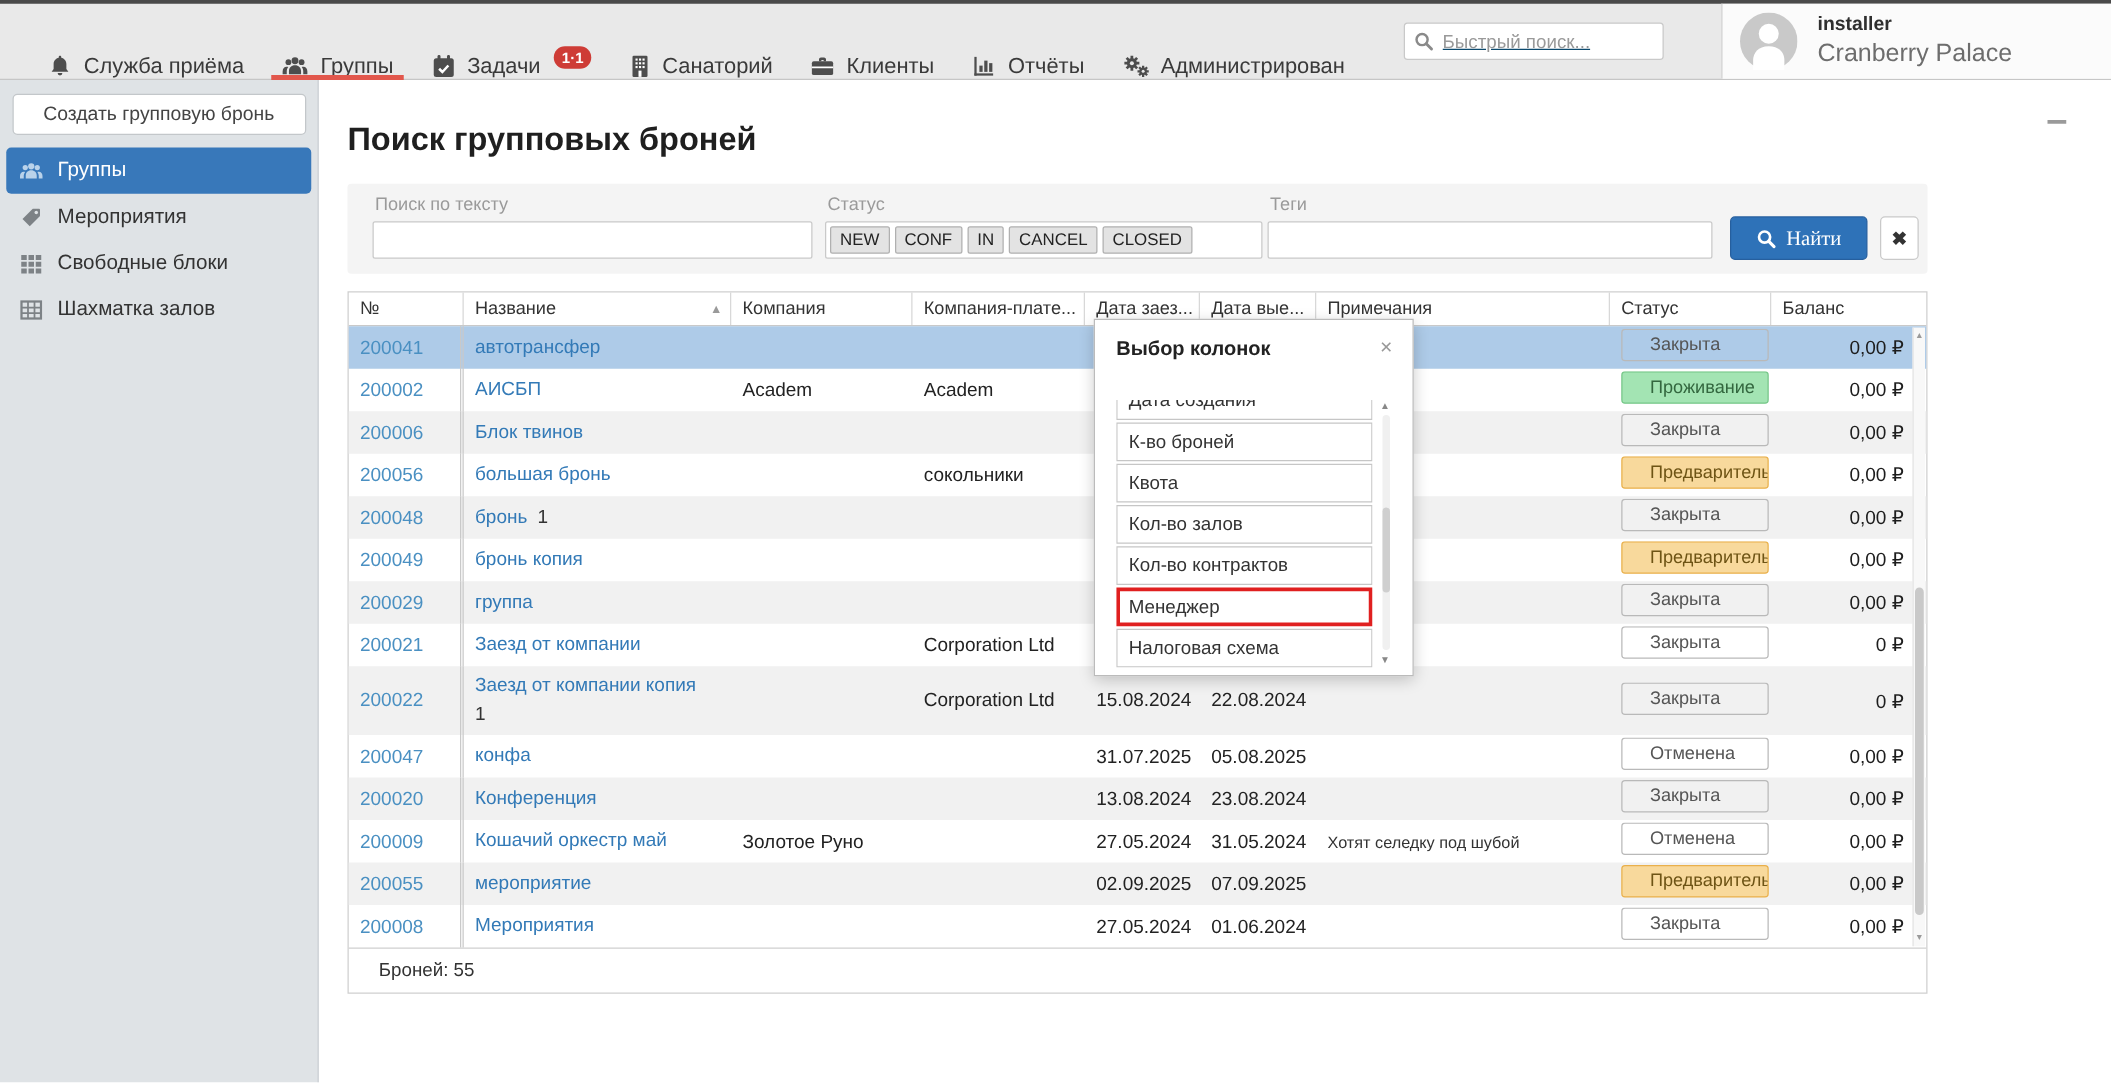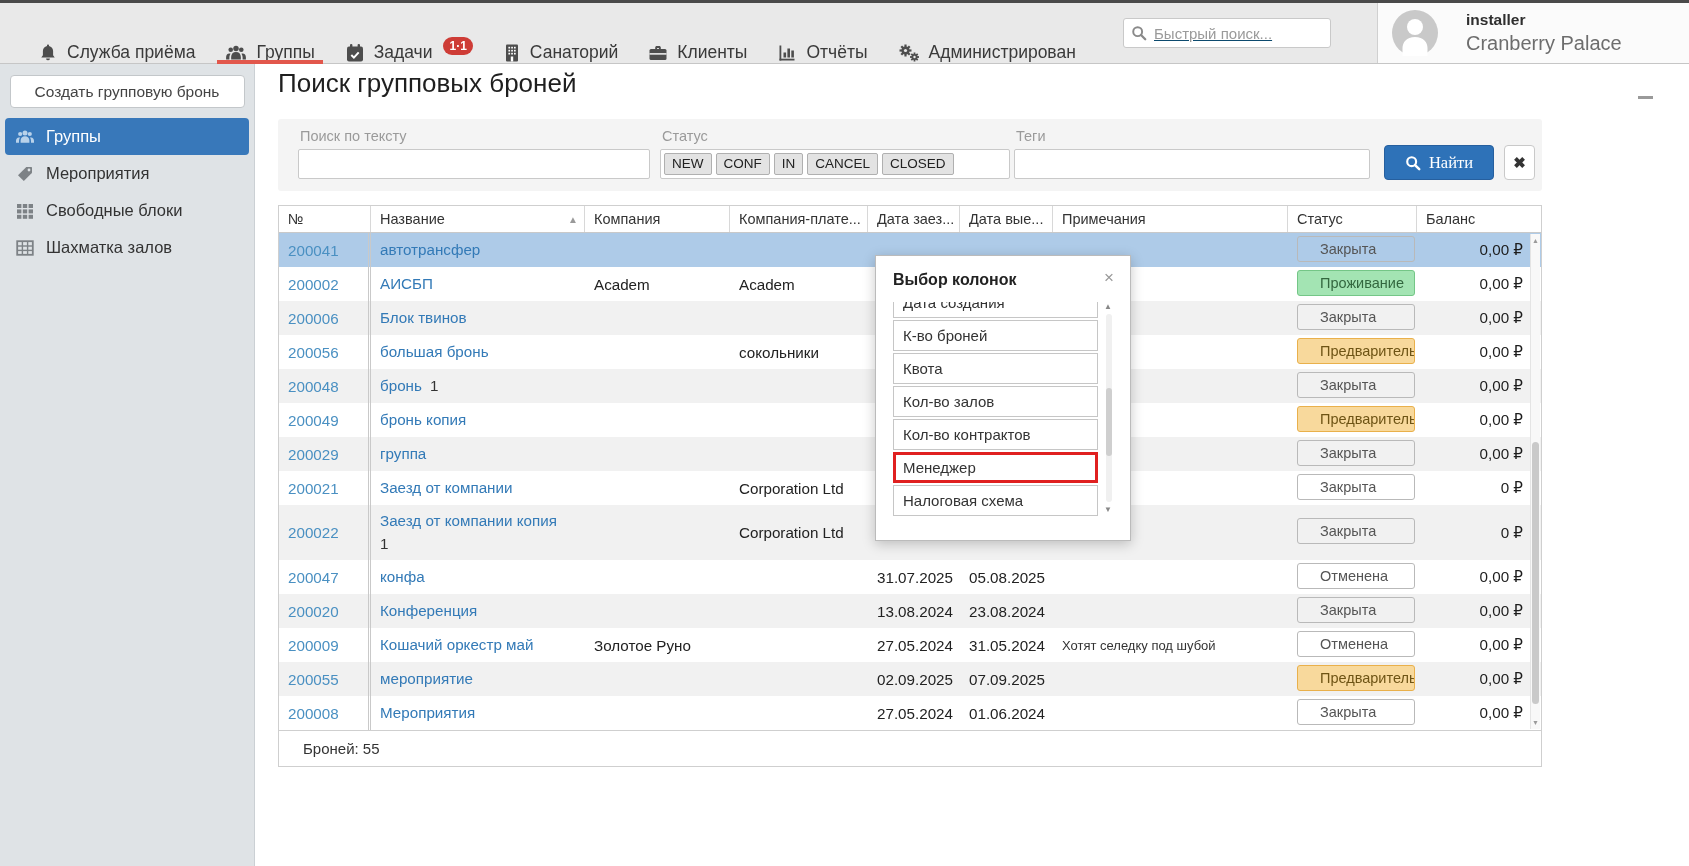--- a/index.html
+++ b/index.html
@@ -16,40 +16,40 @@
   .nav-underline { position:absolute; left:-8px; right:-8px; bottom:-1px; height:4px;
     background:var(--nav-active-underline,#e2574c); }
   .nav-badge { background:#ce3c36; color:#fff; border-radius:10px; font-size:12px;
     font-weight:bold; padding:2px 6px; transform:translateY(-8px); margin-left:2px; }
   .quick-search { margin-left:auto; margin-right:16px; position:relative; width:208px; height:30px; }
   .quick-search input { width:100%; height:100%; border:1px solid #c9c9c9; border-radius:3px;
     padding:0 8px 0 30px; font-size:15px; color:#0c4a6e; background:#fff;text-decoration:underline; }
   .quick-search input::placeholder { color:#9a9a9a; }
   .qs-icon { position:absolute; left:8px; top:7px; color:#8a8a8a; }
   .user-panel { height:100%; width:312px; background:#fbfbfb; border-left:1px solid #d0d0d0;
-    display:flex; align-items:center; gap:28px; padding-left:14px; }
+    display:flex; align-items:center; gap:16px; padding-left:14px; }
   .user-name { font-weight:bold; font-size:15.5px; color:#2f2f2f; }
   .user-org { font-size:20px; color:#6d6d6d; margin-top:3px; }
 
   
   .sidebar { position:absolute; top:64px; left:0; bottom:0; width:255px; background:#dfe3e6;
     border-right:1px solid #cbd0d4; padding-top:11px; z-index:20; }
   .create-btn { display:block; margin:0 auto; width:235px; height:33px; background:#fff;
     border:1px solid #c3c7ca; border-radius:4px; font-size:15.5px; color:#444;
     text-align:center; line-height:31px; cursor:pointer; }
   .side-menu { margin-top:10px; padding:0 5px; }
   .side-item { height:37px; display:flex; align-items:center; gap:11px; padding-left:10px;
     font-size:16.5px; color:#333; border-radius:4px; cursor:pointer; }
   .side-item .ic { width:20px; display:flex; justify-content:center; }
   .side-item.active { background:var(--accent-blue,#3878ba); color:#fff; }
 
   
   .main { position:absolute; left:256px; top:64px; right:0; bottom:0; background:#fff;
     padding-left:22px; }
-  .page-title { margin-top:4px; font-size:26px; font-weight:400; color:#1f1f1f; }
+  .page-title { margin-top:32px; font-size:26px; font-weight:700; color:#1f1f1f; }
   .collapse-dash { position:absolute; top:32px; right:36px; width:15px; height:3px;
     background:#9a9a9a; cursor:pointer; }
 
   
   .filter-panel { position:relative; margin-top:20px; width:1264px; height:72px;
     background:#f4f4f4; border-radius:3px; }
   .f-label { position:absolute; top:9px; font-size:14.5px; color:#9a9a9a; }
   .lbl-text { left:22px; } .lbl-status { left:384px; } .lbl-tags { left:738px; }
   .f-input { position:absolute; top:30px; height:30px; border:1px solid #c9c9c9;
     border-radius:2px; background:#fff; font-size:15px; padding:0 8px; color:#333; }
@@ -104,21 +104,21 @@
   .vscroll .thumb { position:absolute; top:42%; height:53%; left:1px; width:7px;
     background:#c9c9c9; border-radius:4px; cursor:pointer; }
 
   
   .popup { position:absolute; left:875px; top:255px; width:256px; height:286px; background:#fff;
     border:1px solid #bbb; box-shadow:0 3px 12px rgba(0,0,0,.22); z-index:40;
     padding:15px 16px 12px 17px; }
   .popup-head { display:flex; justify-content:space-between; align-items:flex-start; }
   .popup-title { font-size:16px; font-weight:bold; color:#222; }
   .popup-close { color:#999; font-size:17px; line-height:1; margin-top:-2px; cursor:pointer; }
-  .plist-wrap { position:relative; margin-top:13px; padding-right:16px; }
+  .plist-wrap { position:relative; margin-top:31px; padding-right:16px; }
   .plist-viewport { height:214px; overflow:hidden; position:relative; }
   .pitem { border:1px solid #c6c6c6; background:#fff; margin-bottom:2px; padding:4px 9px;
     font-size:15px; color:#333; height:31px; line-height:21px; white-space:nowrap;
     overflow:hidden; cursor:pointer; }
   .pitem.cut { margin-top:-15px; }
   .pitem.highlight { border:3px solid var(--highlight-red,#e02020); padding:2px 7px; }
   .pscroll { position:absolute; right:0; top:0; bottom:0; width:12px; }
   .pscroll .up, .pscroll .down { position:absolute; left:2px; font-size:8px; color:#888; cursor:pointer; }
   .pscroll .up { top:0; } .pscroll .down { bottom:2px; }
   .pscroll .track { position:absolute; top:12px; bottom:14px; left:4px; width:6px;

